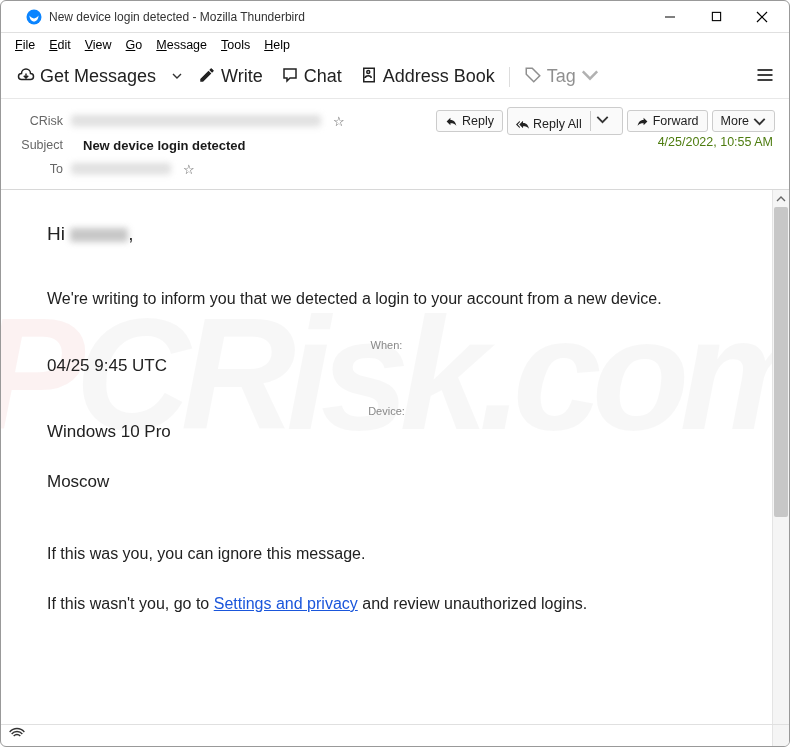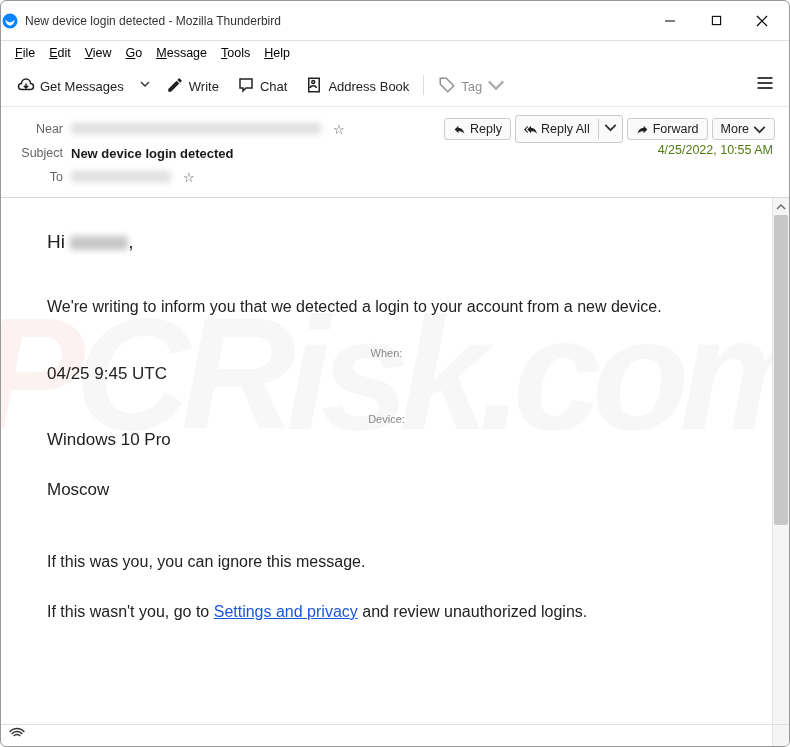--- a/index.html
+++ b/index.html
@@ -27,24 +27,24 @@
   pointer-events: none;
   z-index: 0;
   font-style: italic;
   white-space: nowrap;
   letter-spacing: -10px;
 }
 .watermark .red { color: rgba(200,0,0,0.05); }
 
 
 .titlebar {
-  height: 40px;
+  height: 32px;
   display: flex;
   align-items: center;
-  padding: 0 4px 0 0;
+  padding: 0 4px 0 24px;
   border-bottom: 1px solid #e0e0e0;
 }
 .titlebar .app-icon {
   width: 18px; height: 18px;
   margin-right: 6px;
   color: #0a84ff;
 }
 .titlebar .title {
   flex: 1;
   color: #333;
@@ -71,24 +71,24 @@
 
 .toolbar {
   display: flex;
   align-items: center;
   padding: 4px 8px 6px 10px;
   gap: 6px;
   border-bottom: 1px solid #e8e8e8;
 }
 .tb-btn {
   display: flex;
-  align-items: flex-end;
+  align-items: flex-start;
   gap: 5px;
   padding: 4px 6px;
-  font-size: 13px;
+  font-size: 18px;
   color: #222;
 }
 .tb-btn svg { width: 18px; height: 18px; color: #222; }
 .tb-dropdown {
   padding: 4px 4px;
 }
 .tb-sep { width: 1px; height: 20px; background: #ddd; margin: 0 2px; }
 .toolbar .spacer { flex: 1; }
 .hamburger { padding: 4px 6px; }
 .hamburger svg { width: 20px; height: 20px; }
@@ -106,20 +106,21 @@
   gap: 8px;
 }
 .head-label {
   width: 48px;
   text-align: right;
   color: #666;
   font-size: 12.5px;
 }
 .head-value {
   font-size: 13px;
+  margin-left: 12px;
 }
 .head-value.bold { font-weight: 700; color: #1a1a1a; }
 .blurred {
   display: inline-block;
   width: 250px;
   height: 12px;
   background: linear-gradient(#bbb,#ccc);
   filter: blur(3px);
   border-radius: 3px;
   opacity: .5;
@@ -134,28 +135,28 @@
   top: 8px;
   display: flex;
   gap: 4px;
   align-items: center;
 }
 .act-btn {
   border: 1px solid #ccc;
   border-radius: 3px;
   padding: 3px 8px;
   display: flex;
-  align-items: center;
+  align-items: flex-end;
   gap: 4px;
   font-size: 12.5px;
   background: #fafafa;
   color: #222;
 }
 .act-btn svg { width: 13px; height: 13px; }
-.act-btn.split { padding-right: 0; }
+.act-btn.split { padding-right: 8px; }
 .act-btn.split .chev { border-left: 1px solid #ccc; padding: 2px 5px; margin-left: 4px; }
 
 .timestamp {
   position: absolute;
   right: 16px;
   top: 36px;
   color: #4d7c0f;
   font-size: 12.5px;
 }
 
@@ -336,21 +337,21 @@
     </div>
     <div class="act-btn">
       <span>More</span>
       <svg width="9" height="9" viewBox="0 0 10 10">
           <path d="M1 3l4 4 4-4" fill="none" stroke="#333" stroke-width="1.4"></path>
         </svg>
     </div>
   </div>
 
   <div class="head-row">
-    <div class="head-label">Near</div>
+    <div class="head-label">CRisk</div>
     <span class="blurred"></span>
     <span class="star-icon">☆</span>
   </div>
   <div class="head-row">
     <div class="head-label">Subject</div>
     <div class="head-value bold">New device login detected</div>
   </div>
   <div class="head-row">
     <div class="head-label">To</div>
     <span class="blurred small"></span>

